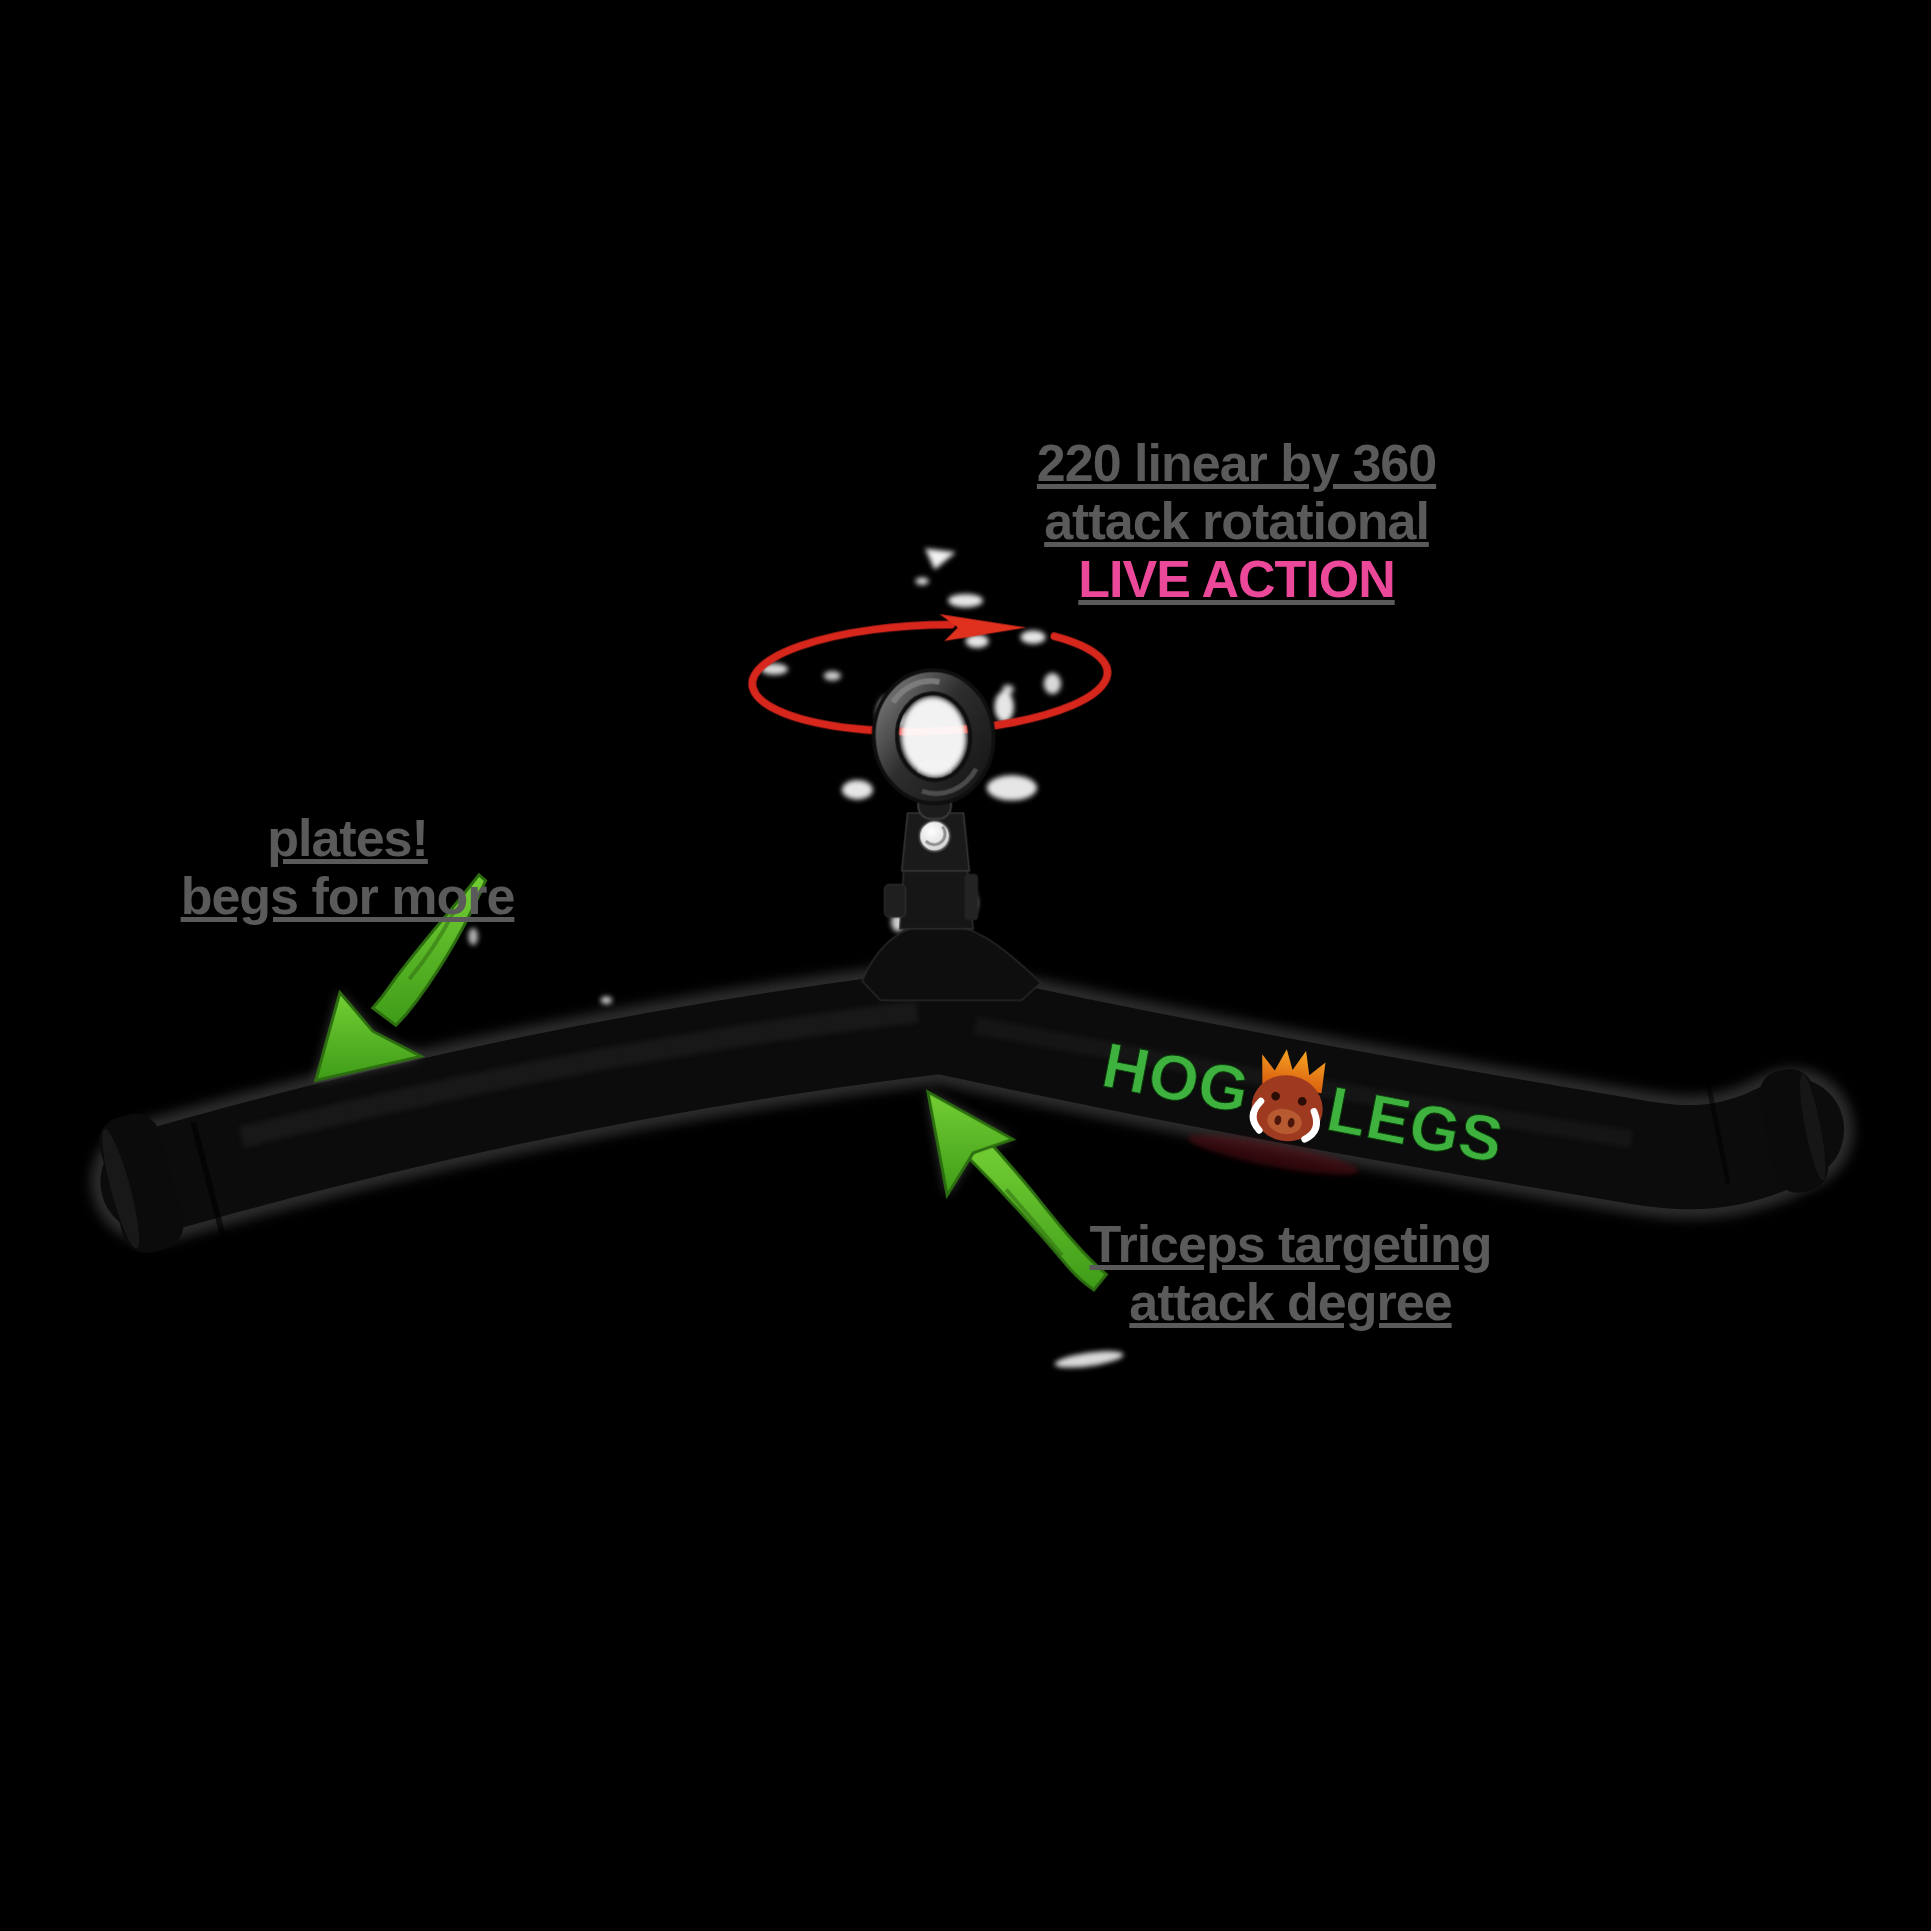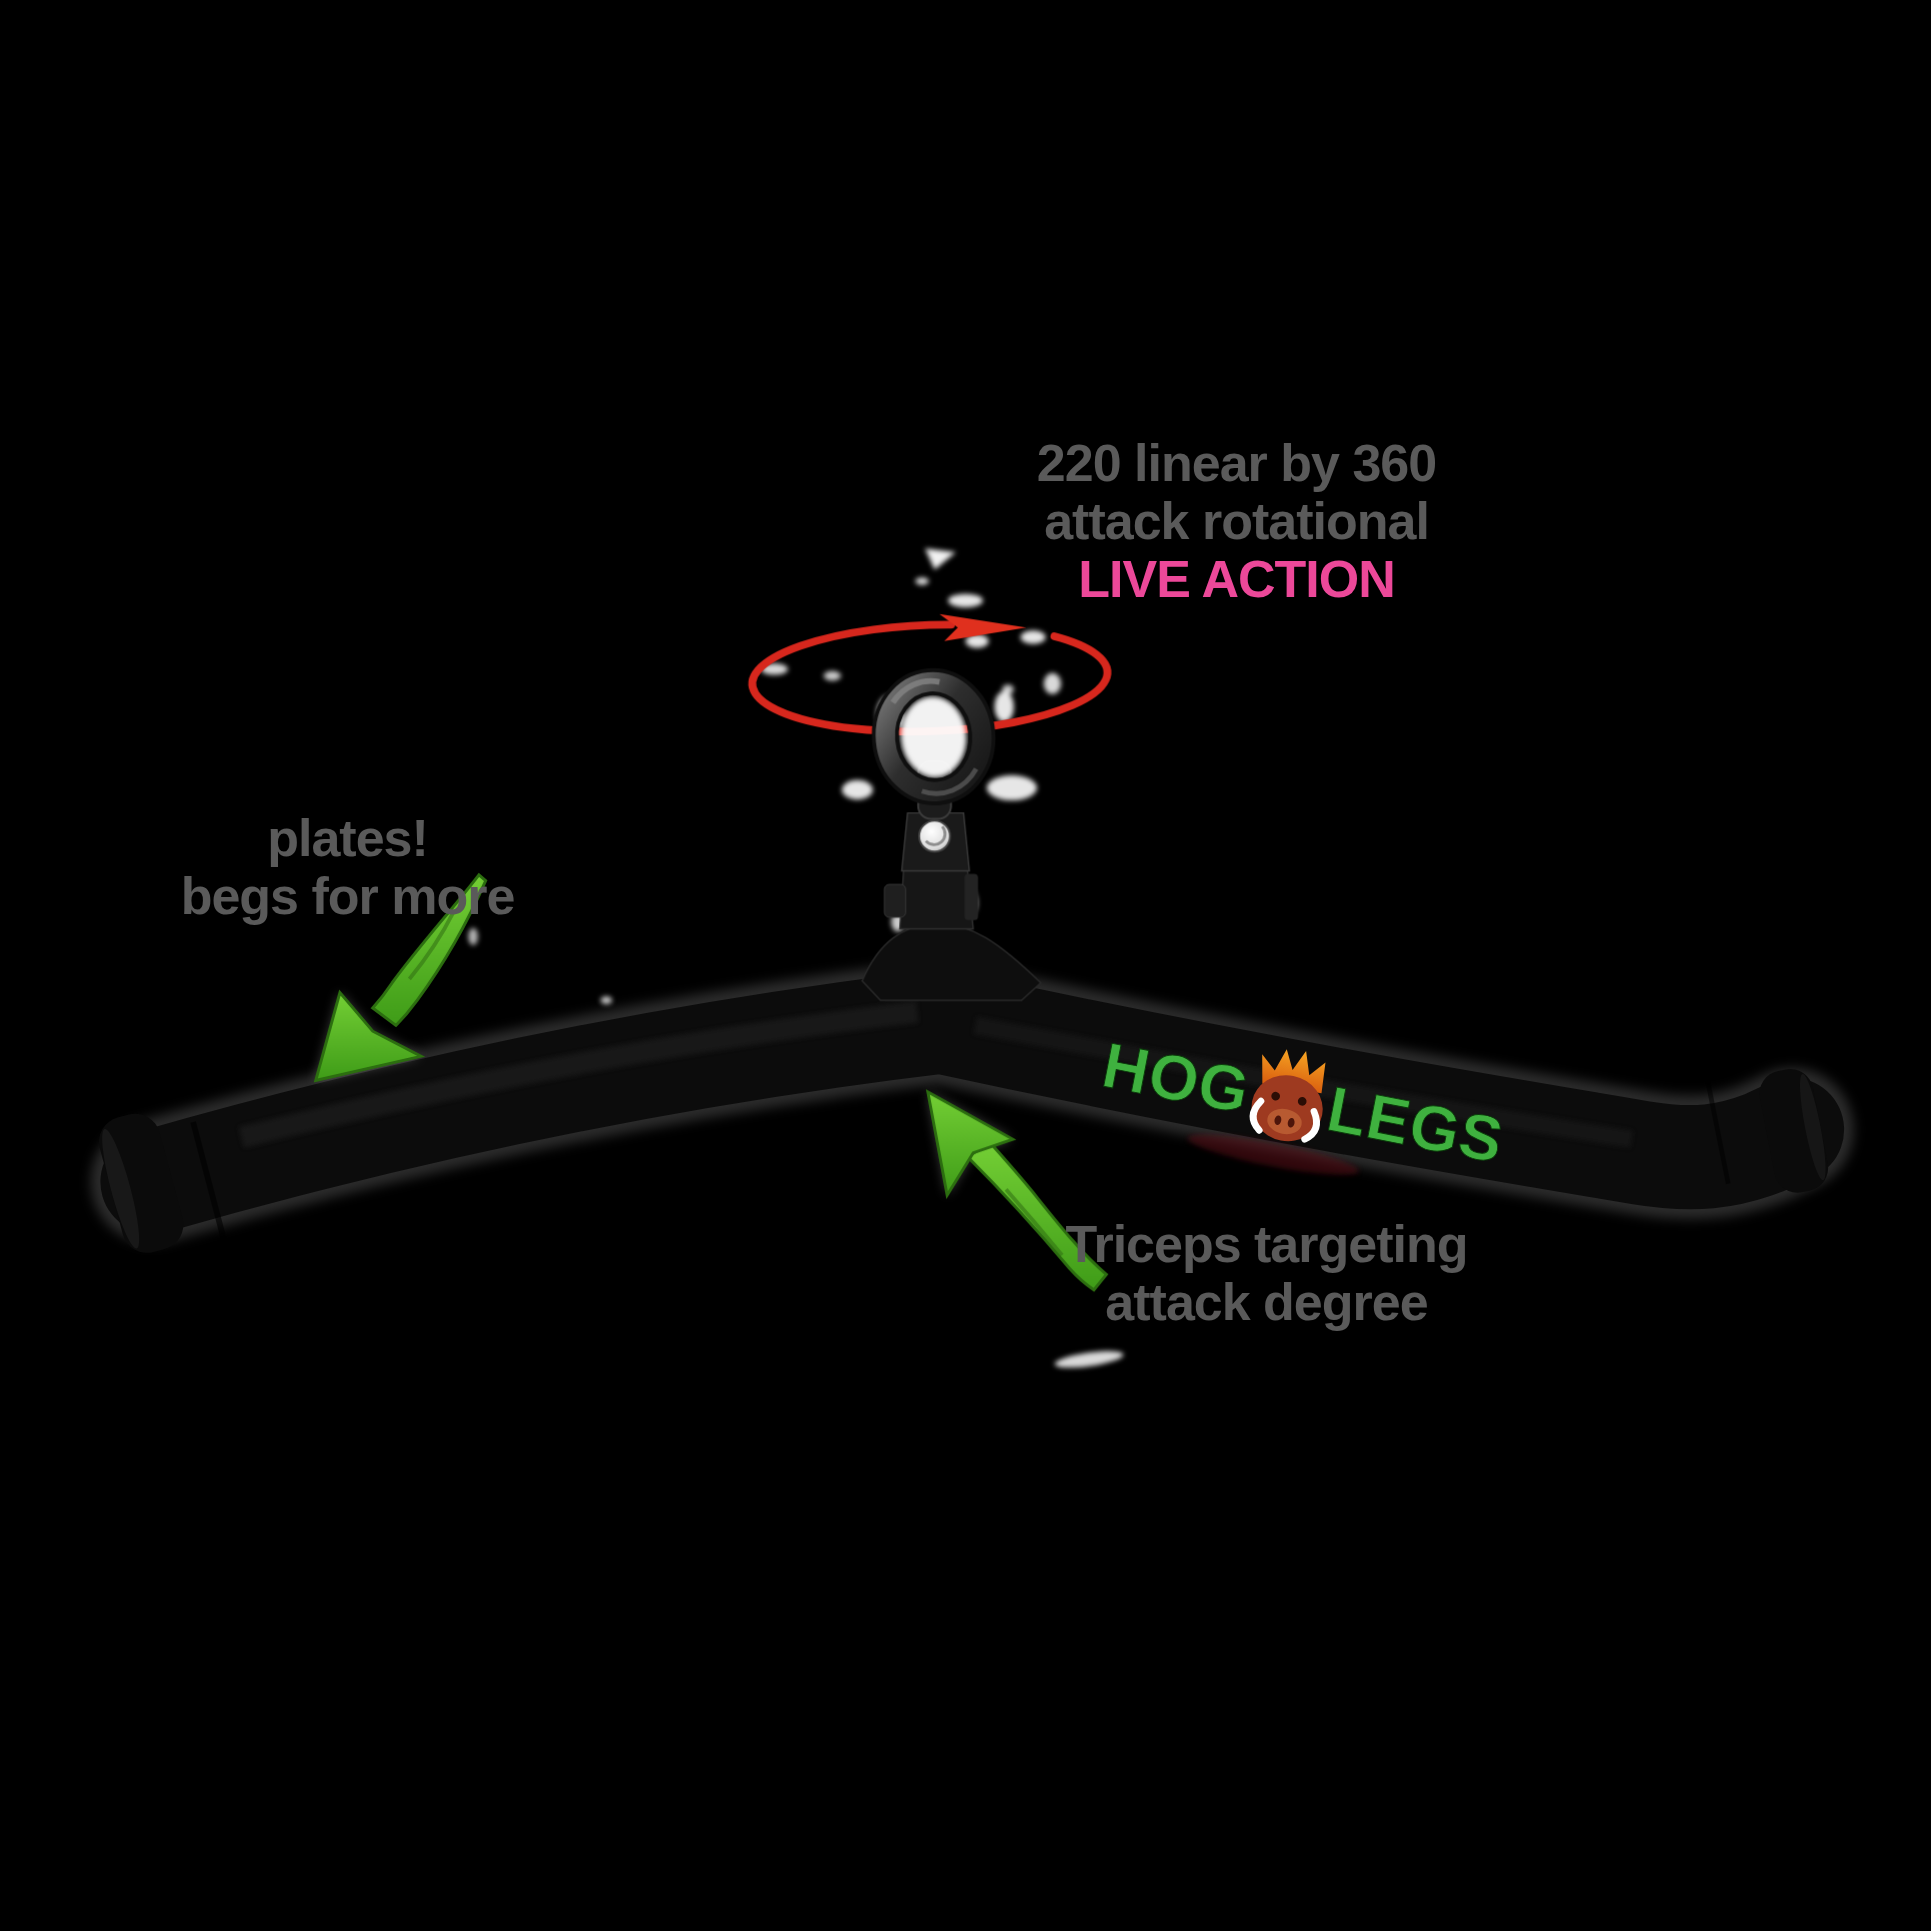--- a/index.html
+++ b/index.html
@@ -3,27 +3,27 @@
 <meta charset="utf-8">
 <style>
   html,body{margin:0;padding:0;background:#000;}
   #canvas{
     position:relative;width:1931px;height:1931px;background:#000;overflow:hidden;
     font-family:"Liberation Sans", sans-serif;
   }
   #scene{position:absolute;left:0;top:0;}
   .note{
     position:absolute;text-align:center;font-weight:bold;
-    color:#5a5a5a;font-size:52px;line-height:58px;letter-spacing:-1px;
+    color:#5a5a5a;font-size:52px;line-height:58px;letter-spacing:-1px;text-decoration:underline;
   }
   .note .em{color:#ec4899;}
   .note span{display:block;}
   #rotation-note{left:966px;top:434px;width:541px;}
   #plates-note{left:77px;top:809px;width:541px;}
-  #triceps-note{left:996px;top:1215px;width:541px;}
+  #triceps-note{left:1020px;top:1215px;width:541px;}
 </style>
 </head>
 <body>
 
 <div id="canvas">
 
   <svg id="scene" width="1931" height="1931" viewBox="0 0 2000 2000">
     <defs>
       <linearGradient id="ringGrad" x1="0" y1="0" x2="1" y2="1">
         <stop offset="0" stop-color="#7a7a7a"></stop>

